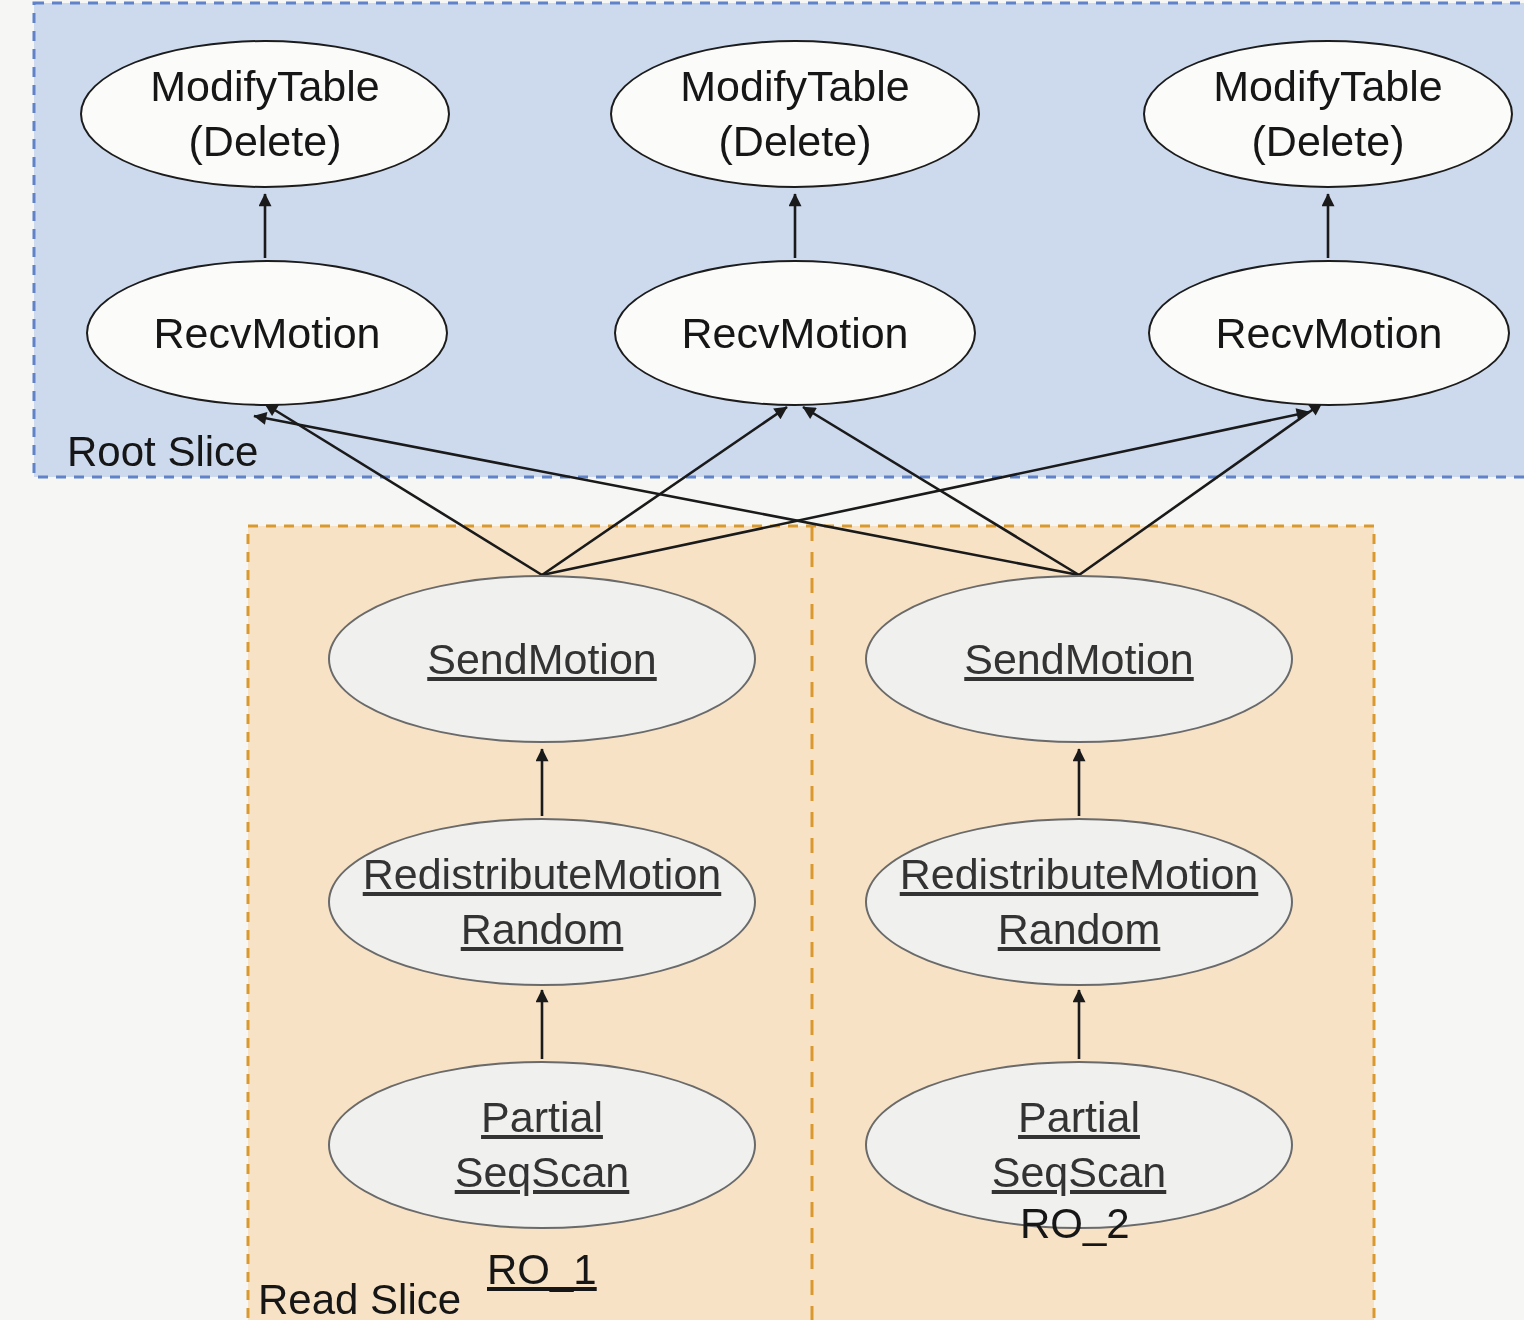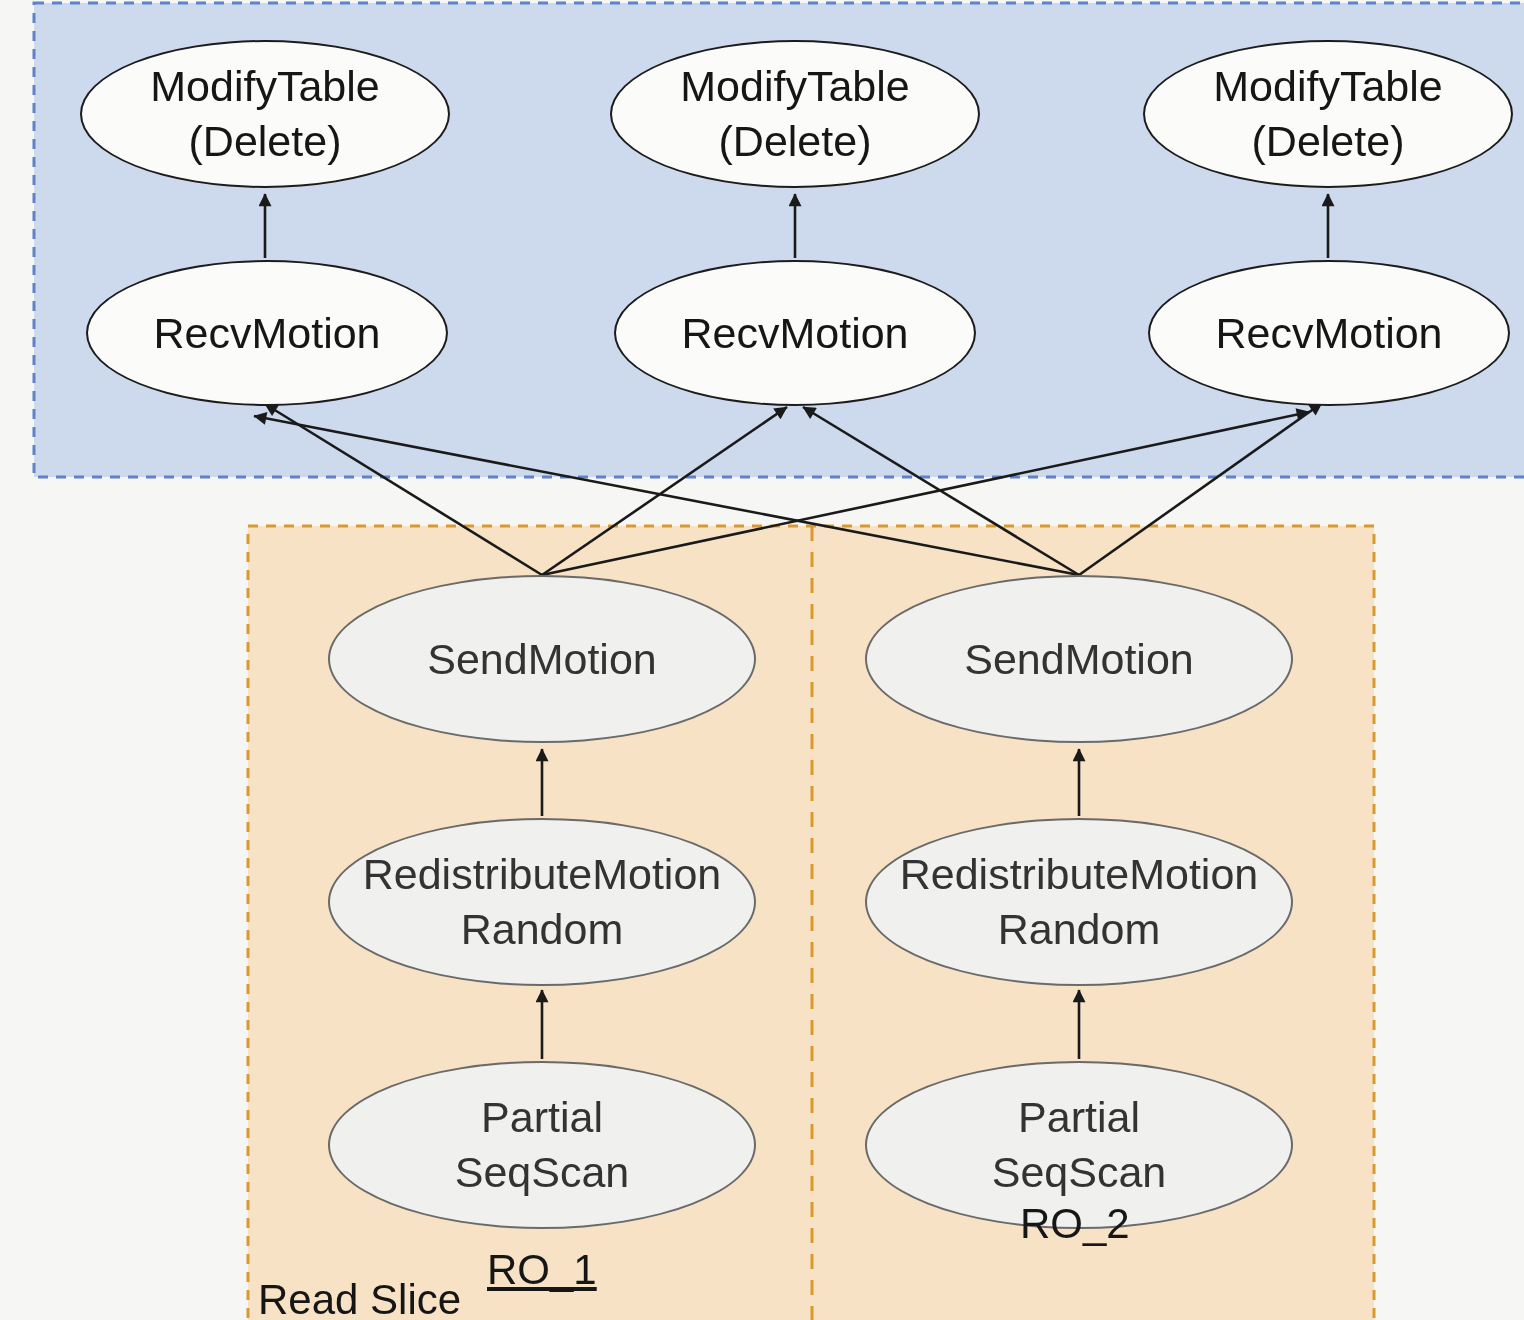--- a/index.html
+++ b/index.html
@@ -62,20 +62,21 @@
   }
   .root-node {
     background: var(--root-node-fill, #fbfbfa);
     border: 2.6px solid var(--root-node-stroke, #1c1c1c);
     color: var(--root-node-text, #161616);
   }
   .read-node {
     background: var(--read-node-fill, #f0f0ef);
     border: 2.2px solid var(--read-node-stroke, #6a6a6a);
     color: var(--read-node-text, #333333);
+    text-decoration: underline;
   }
   .slice-label {
     position: absolute;
     font-size: 42px;
     color: var(--label-text, #161616);
     white-space: nowrap;
   }
 </style>
 </head>
 <body>
@@ -150,17 +151,18 @@
   </div>
   <div class="node read-node" style="left:833px; top:818px; width:428px; height:168px;">
     <span>RedistributeMotion</span>
     <span>Random</span>
   </div>
   <div class="node read-node" style="left:833px; top:1061px; width:428px; height:168px;">
     <span>Partial</span>
     <span>SeqScan</span>
   </div>
 
+  <span class="slice-label" style="left:35px; top:428px;">Root Slice</span>
   <span class="slice-label" style="left:226px; top:1276px;">Read Slice</span>
   <span class="slice-label" style="left:455px; top:1246px;text-decoration:underline;">RO_1</span>
   <span class="slice-label" style="left:988px; top:1200px;">RO_2</span>
 
 </div>
 
 </body></html>

